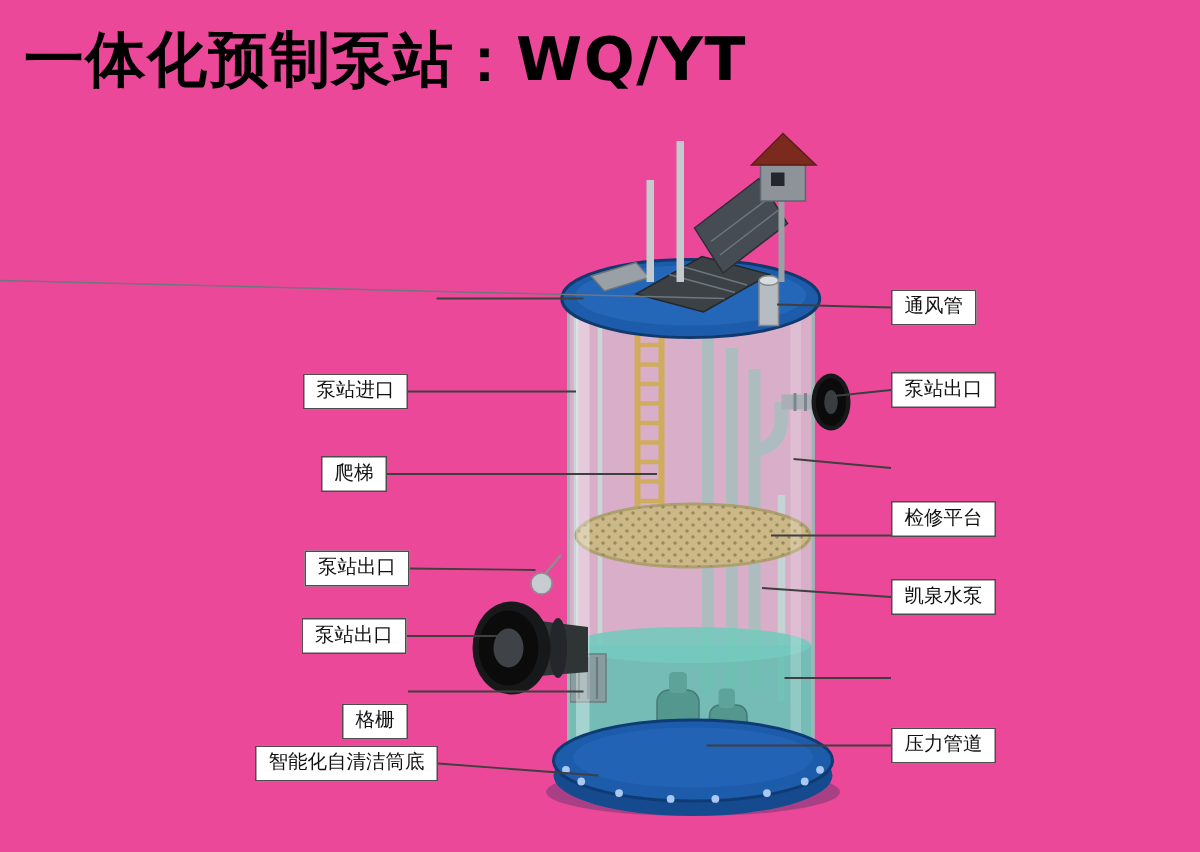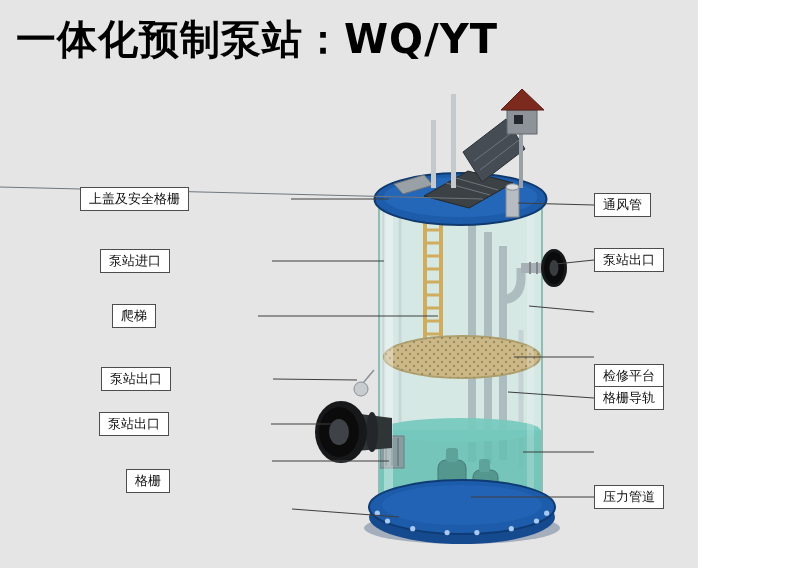--- a/index.html
+++ b/index.html
@@ -1,17 +1,17 @@
 <!DOCTYPE html>
 <html style="--lid-blue: #1d5cab; --lid-inner: #2a6cc0; --glass: #bfe4dc; --glass-edge: #8fbdb5; --water: #45b3a5; --platform-tan: #d2a96a; --ladder-yellow: #d79a33; --pipe-gray: #a8b0b5; --pump-teal: #2f7d74; --leader-line: #3f3f3f; --flange-black: #0b0b0c; --roof-red: #7c2a1e;"><head>
 <meta charset="utf-8">
 <style>
   html,body{margin:0;padding:0;background:#ffffff;}
   .stage{
-    position:relative;width:698px;height:568px;background:#e5e5e5;overflow:hidden;
+    position:relative;width:800px;height:568px;background:#ec4899;overflow:hidden;
     font-family:"DejaVu Sans",sans-serif;
   }
   .title{
     position:absolute;left:16px;top:12px;
     font-size:40px;font-weight:900;color:#000;letter-spacing:1px;white-space:nowrap;
   }
   .art{position:absolute;left:0;top:0;width:800px;height:568px;}
   .label{
     position:absolute;border:1px solid #4d4d4d;background:#fff;color:#111;
     font-size:13px;line-height:18px;padding:2px 8px;white-space:nowrap;text-align:center;
@@ -209,26 +209,26 @@
       <line x1="594" y1="205" x2="518" y2="203"></line>
       <line x1="594" y1="260" x2="556" y2="264"></line>
       <line x1="594" y1="312" x2="529" y2="306"></line>
       <line x1="594" y1="357" x2="514" y2="357"></line>
       <line x1="594" y1="398" x2="508" y2="392"></line>
       <line x1="594" y1="452" x2="523" y2="452"></line>
       <line x1="594" y1="497" x2="471" y2="497"></line>
     </g>
   </svg>
 
-  <div class="label" style="right:509px;top:187px">上盖及安全格栅</div>
   <div class="label" style="right:528px;top:249px">泵站进口</div>
   <div class="label" style="right:542px;top:304px">爬梯</div>
   <div class="label" style="right:527px;top:367px">泵站出口</div>
   <div class="label" style="right:529px;top:412px">泵站出口</div>
   <div class="label" style="right:528px;top:469px">格栅</div>
+  <div class="label" style="right:508px;top:497px">智能化自清洁筒底</div>
 
   <div class="label" style="left:594px;top:193px">通风管</div>
   <div class="label" style="left:594px;top:248px">泵站出口</div>
-  <div class="label" style="left:594px;top:364px">检修平台</div>
-  <div class="label" style="left:594px;top:386px">格栅导轨</div>
+  <div class="label" style="left:594px;top:334px">检修平台</div>
+  <div class="label" style="left:594px;top:386px">凯泉水泵</div>
   <div class="label" style="left:594px;top:485px">压力管道</div>
 
 </div>
 
 </body></html>

